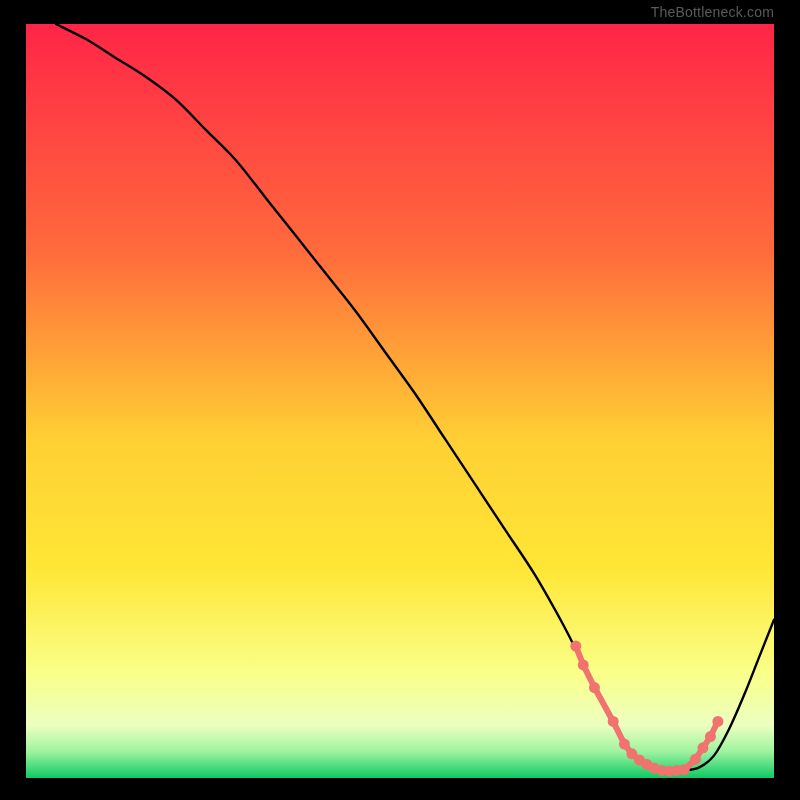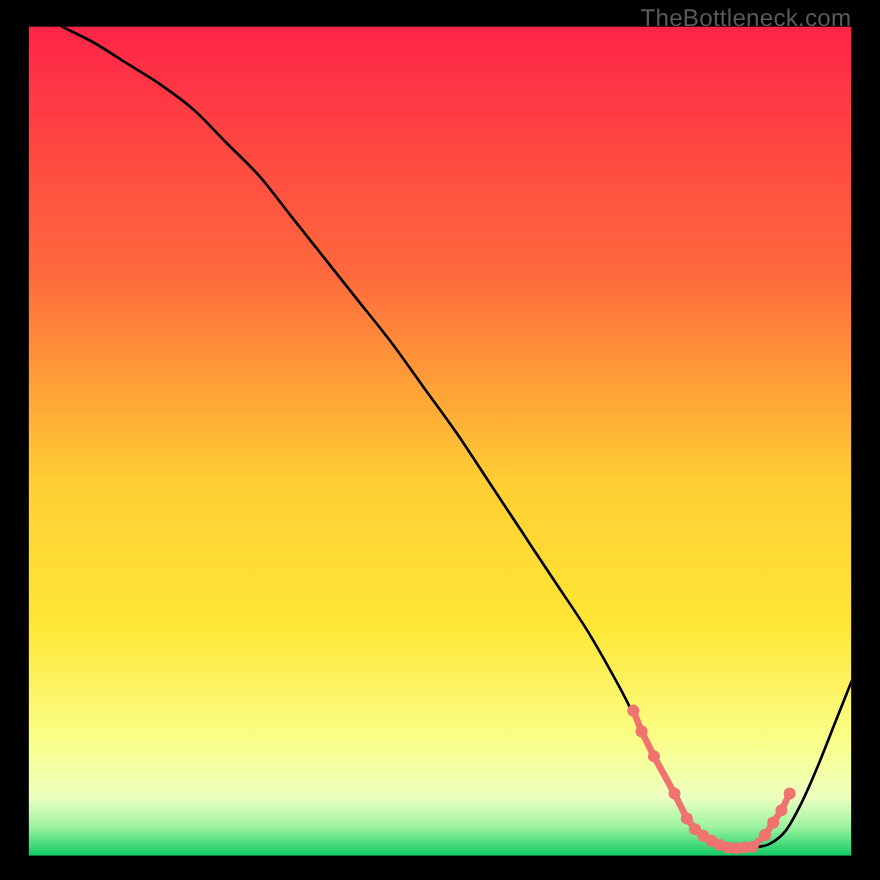--- a/index.html
+++ b/index.html
@@ -23,21 +23,21 @@
     position: absolute;
     left: 0;
     top: 0;
     width: 748px;
     height: 754px;
   }
   .watermark {
     position: absolute;
     top: 4px;
     right: 26px;
-    font-size: 22px;
+    font-size: 14px;
     font-weight: 500;
     color: #5a5a5a;
     letter-spacing: 0.2px;
   }
 </style>
 </head>
 <body>
 
 <div class="watermark">TheBottleneck.com</div>
 

